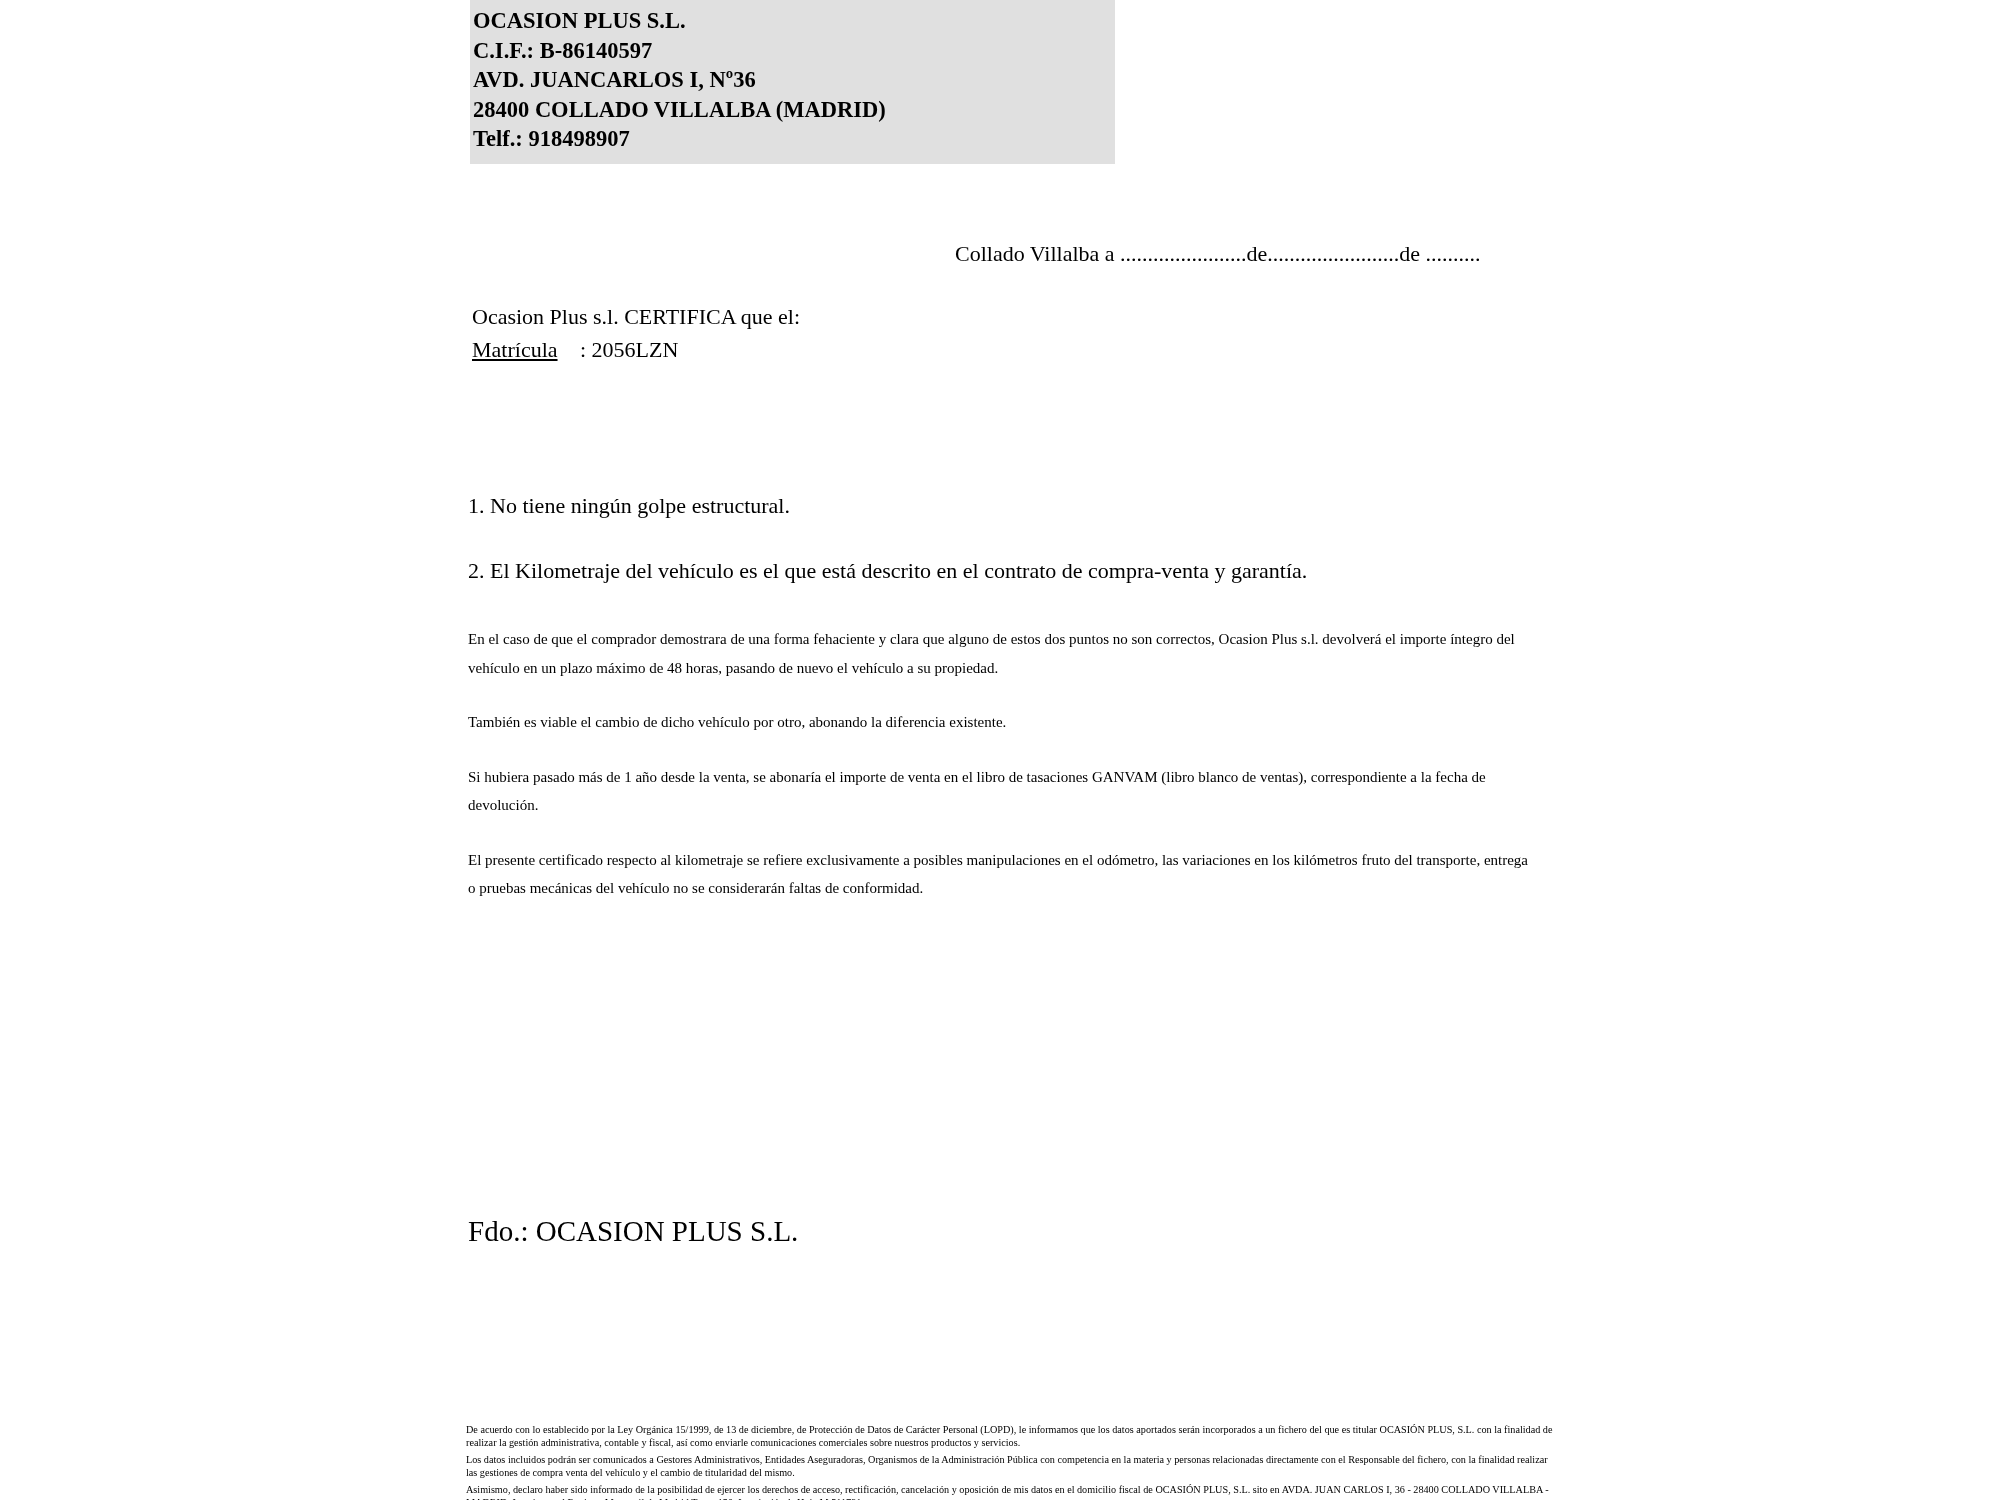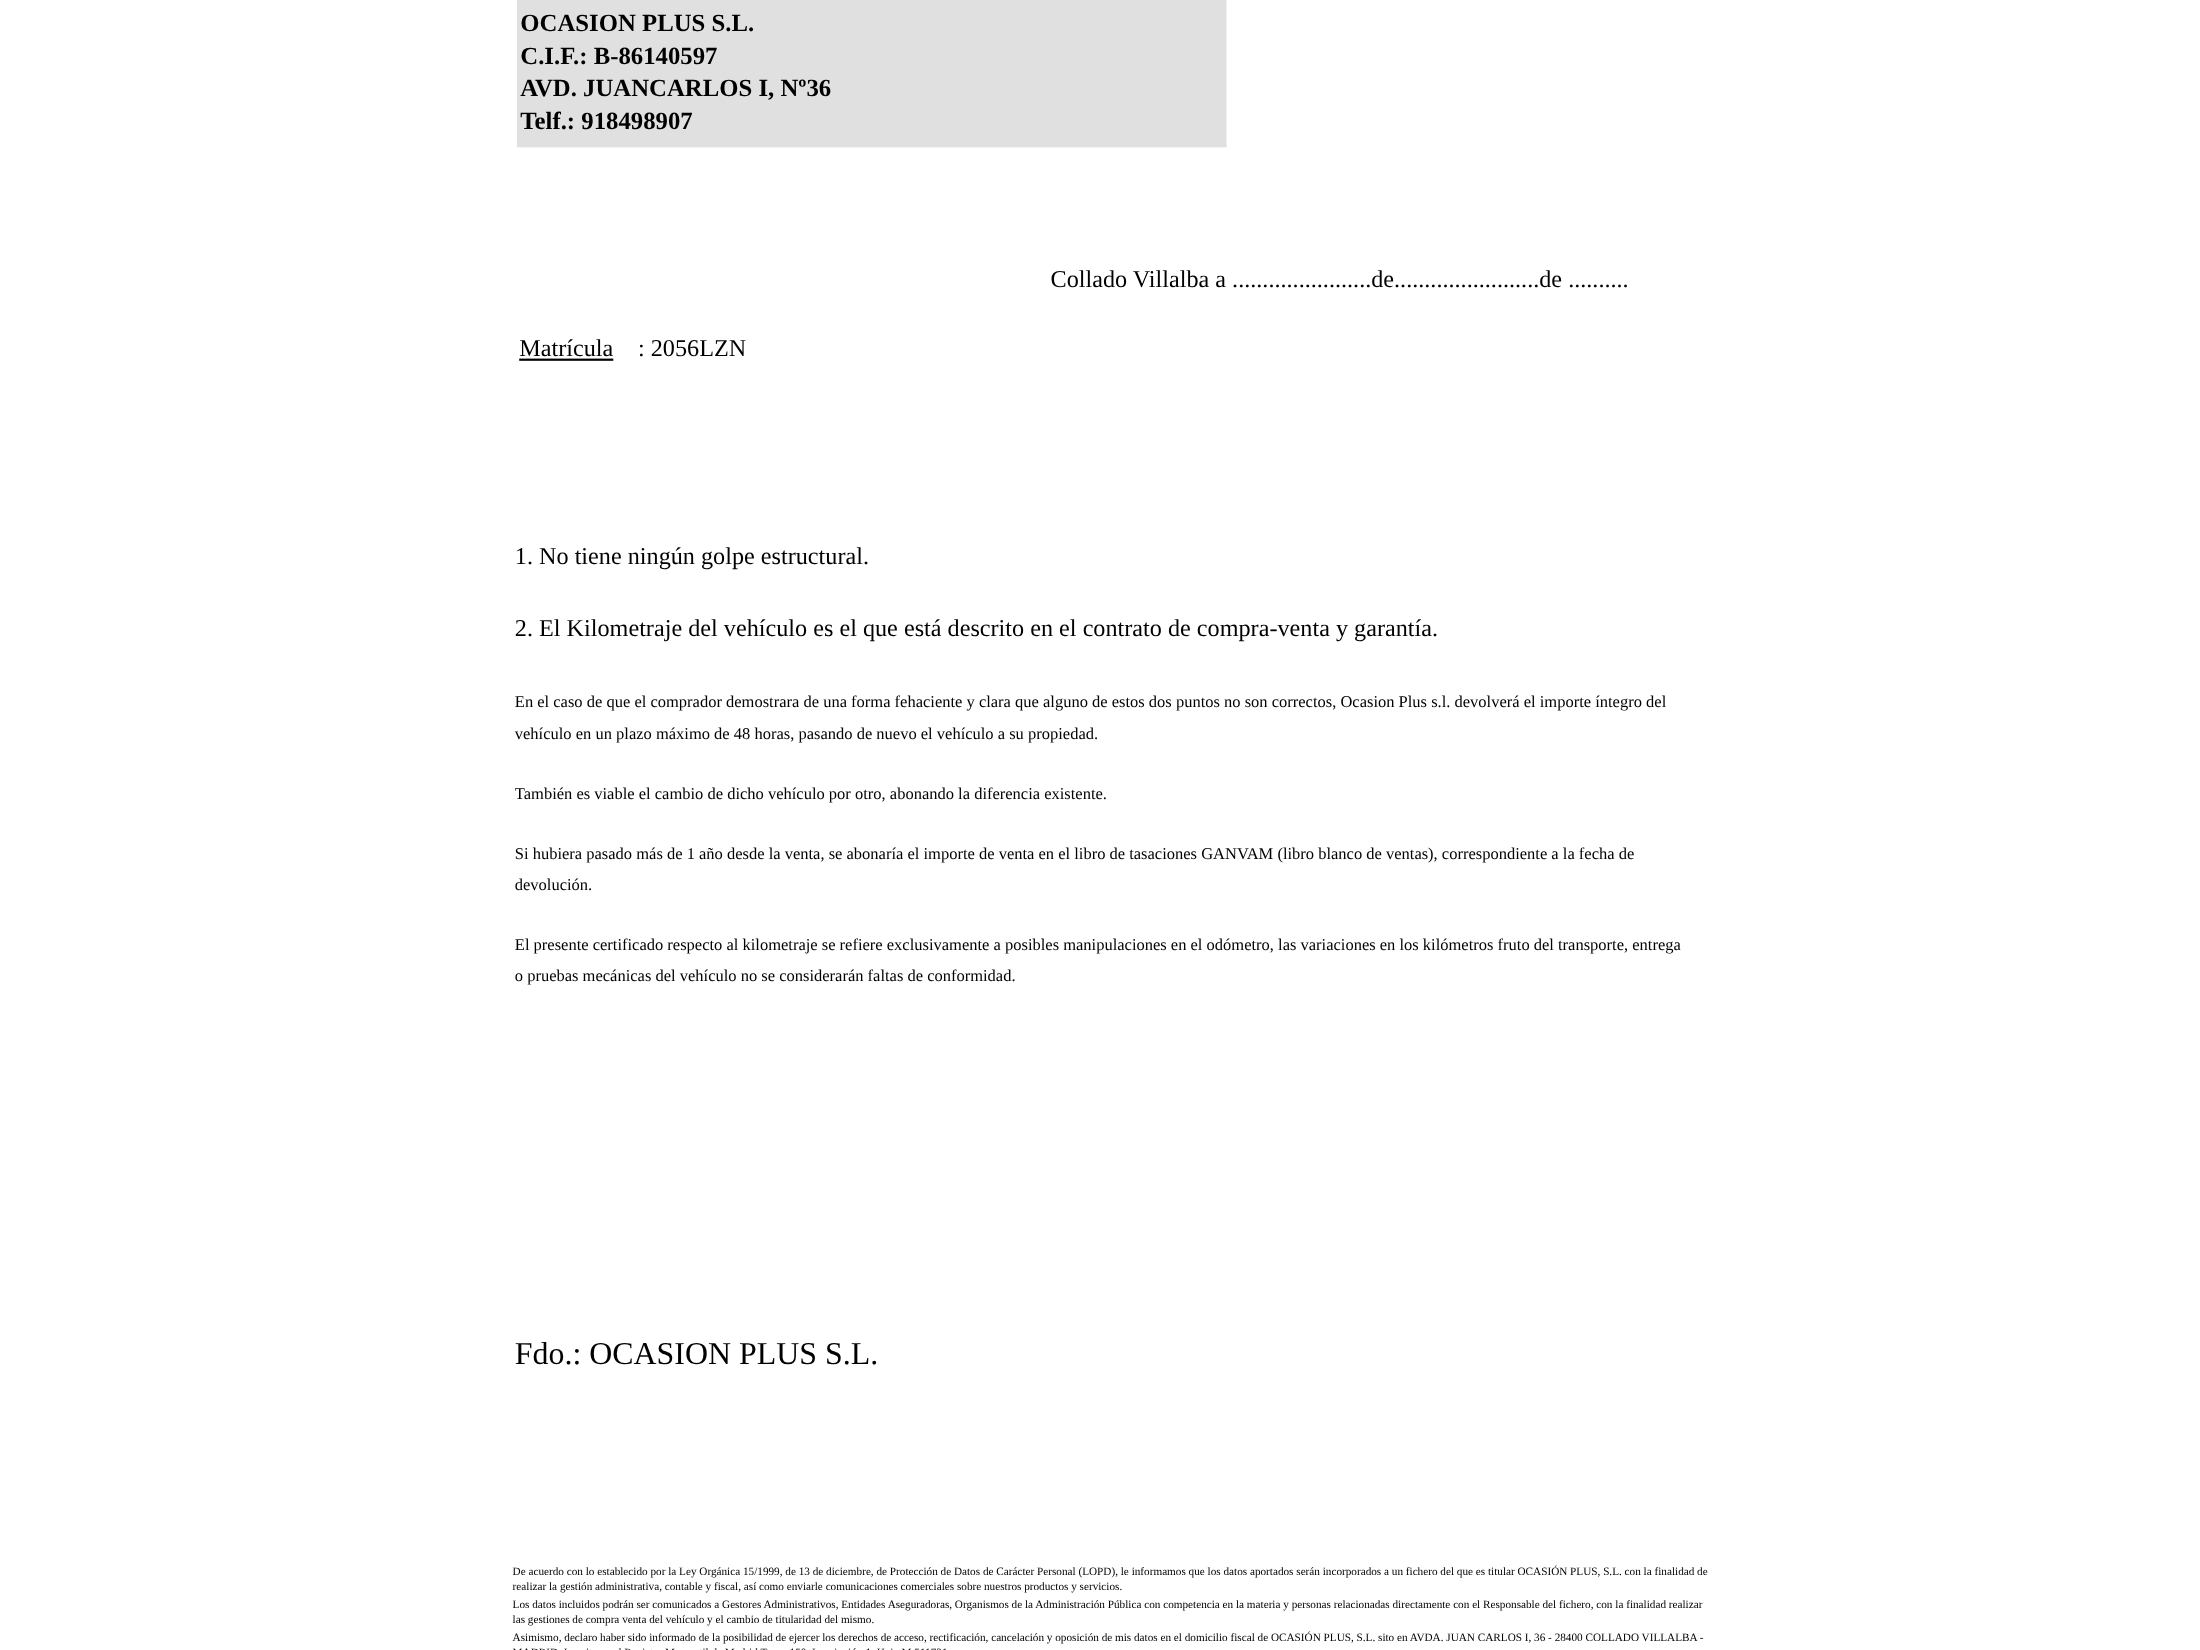--- a/index.html
+++ b/index.html
@@ -123,26 +123,28 @@
 </style>
 </head>
 <body>
 
 <div class="page">
 
   <div class="letterhead">
     <div>OCASION PLUS S.L.</div>
     <div>C.I.F.: B-86140597</div>
     <div>AVD. JUANCARLOS I, Nº36</div>
+    <div>28400 COLLADO VILLALBA (MADRID)</div>
     <div>Telf.: 918498907</div>
   </div>
 
   <div class="date-line">Collado Villalba a .......................de........................de ..........</div>
 
   <div class="certifies">
+    <div class="row">Ocasion Plus s.l. CERTIFICA que el:</div>
     <div class="row">
       <span class="lbl">Matrícula</span><span>: 2056LZN</span>
     </div>
   </div>
 
   <div class="points">
     <div class="p">1. No tiene ningún golpe estructural.</div>
     <div class="p">2. El Kilometraje del vehículo es el que está descrito en el contrato de compra-venta y garantía.</div>
   </div>
 

